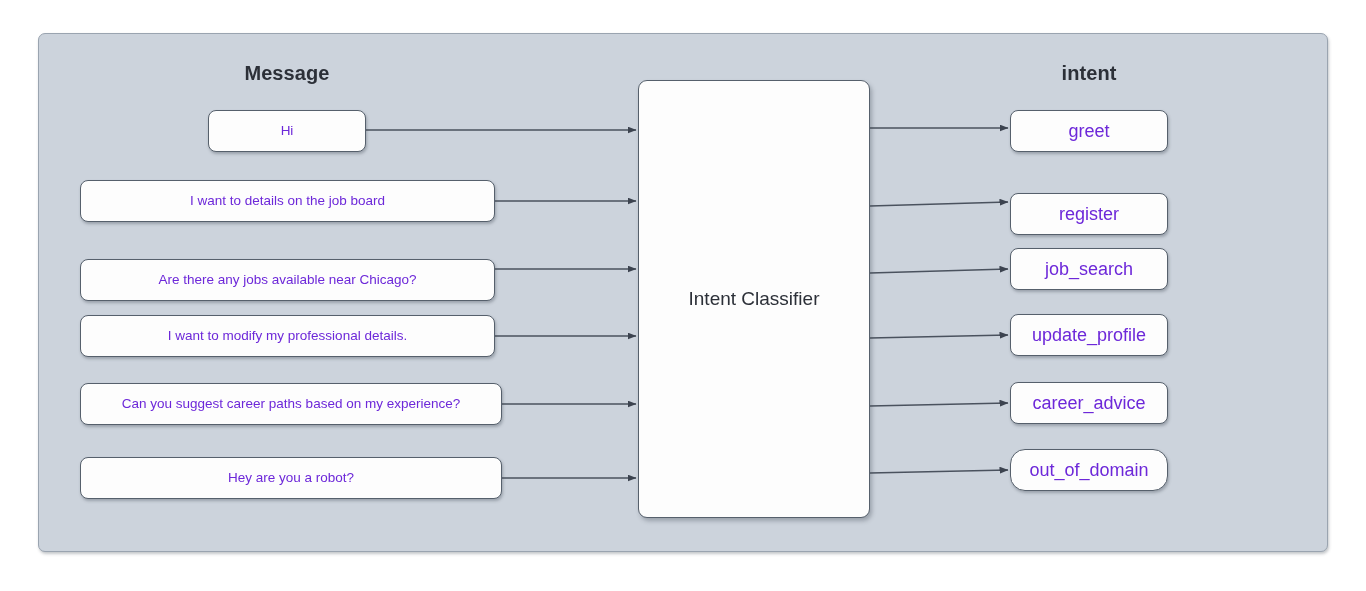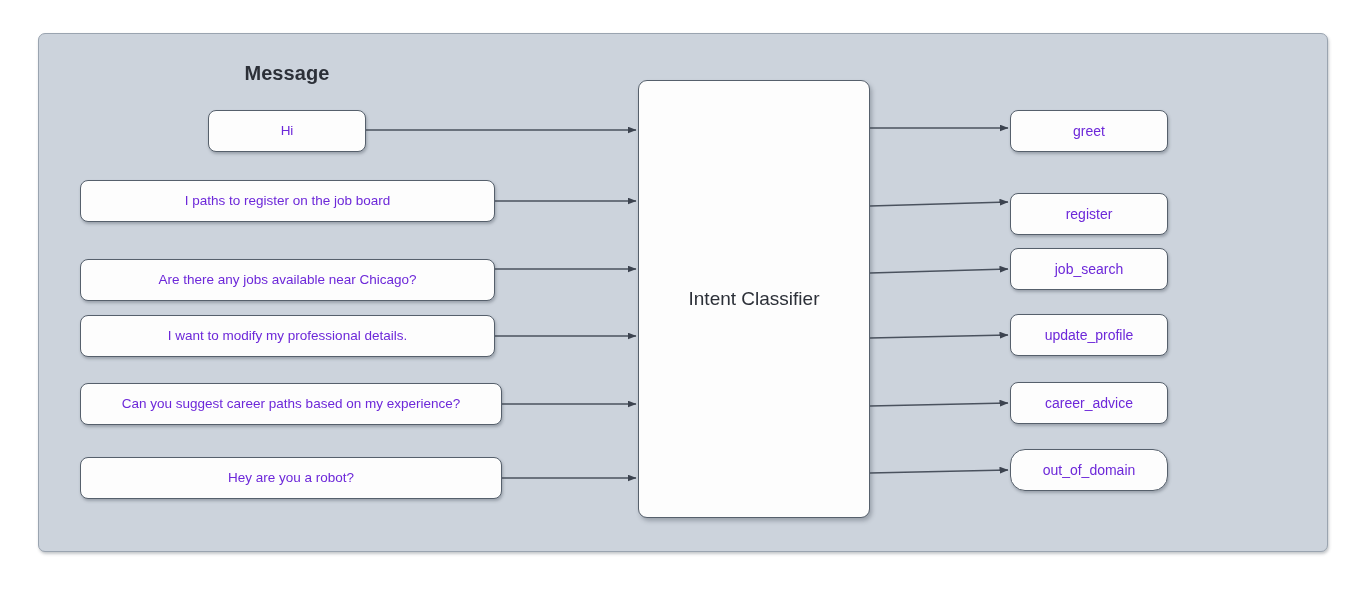--- a/index.html
+++ b/index.html
@@ -80,21 +80,21 @@
   
   .msg-node { height: 42px; }
   .msg-node span { font-size: 13.5px; }
 
   
   .intent-node {
     left: 1010px;
     width: 158px;
     height: 42px;
   }
-  .intent-node span { font-size: 14px; }
+  .intent-node span { font-size: 18px; }
 
   
   #classifier-node {
     position: absolute;
     left: 638px;
     top: 80px;
     width: 232px;
     height: 438px;
     background: #fdfdfd;
     border: 1.4px solid #56606c;
@@ -128,20 +128,21 @@
   }
 </style>
 </head>
 <body>
 
 <div id="diagram-canvas">
 
   <div class="panel"></div>
 
   <div class="col-heading" id="heading-message">Message</div>
+  <div class="col-heading" id="heading-intent">intent</div>
 
   <svg id="connectors" viewBox="0 0 1366 591" xmlns="http://www.w3.org/2000/svg">
     <defs>
       <marker id="arrowhead" markerWidth="9" markerHeight="7" refX="8.5" refY="3.5" orient="auto" markerUnits="userSpaceOnUse">
         <polygon points="0 0, 9 3.5, 0 7" fill="#3c434f"></polygon>
       </marker>
     </defs>
 
     <line class="conn-line" x1="366" y1="130" x2="636" y2="130" marker-end="url(#arrowhead)"></line>
     <line class="conn-line" x1="495" y1="201" x2="636" y2="201" marker-end="url(#arrowhead)"></line>
@@ -155,21 +156,21 @@
     <line class="conn-line" x1="870" y1="273" x2="1008" y2="269" marker-end="url(#arrowhead)"></line>
     <line class="conn-line" x1="870" y1="338" x2="1008" y2="335" marker-end="url(#arrowhead)"></line>
     <line class="conn-line" x1="870" y1="406" x2="1008" y2="403" marker-end="url(#arrowhead)"></line>
     <line class="conn-line" x1="870" y1="473" x2="1008" y2="470" marker-end="url(#arrowhead)"></line>
   </svg>
 
   <div class="node msg-node" style="left:208px; top:110px; width:158px;">
     <span>Hi</span>
   </div>
   <div class="node msg-node" style="left:80px; top:180px; width:415px;">
-    <span>I paths to register on the job board</span>
+    <span>I want to details on the job board</span>
   </div>
   <div class="node msg-node" style="left:80px; top:259px; width:415px;text-align:center;">
     <span>Are there any jobs available near Chicago?</span>
   </div>
   <div class="node msg-node" style="left:80px; top:315px; width:415px;">
     <span>I want to modify my professional details.</span>
   </div>
   <div class="node msg-node" style="left:80px; top:383px; width:422px;">
     <span>Can you suggest career paths based on my experience?</span>
   </div>

